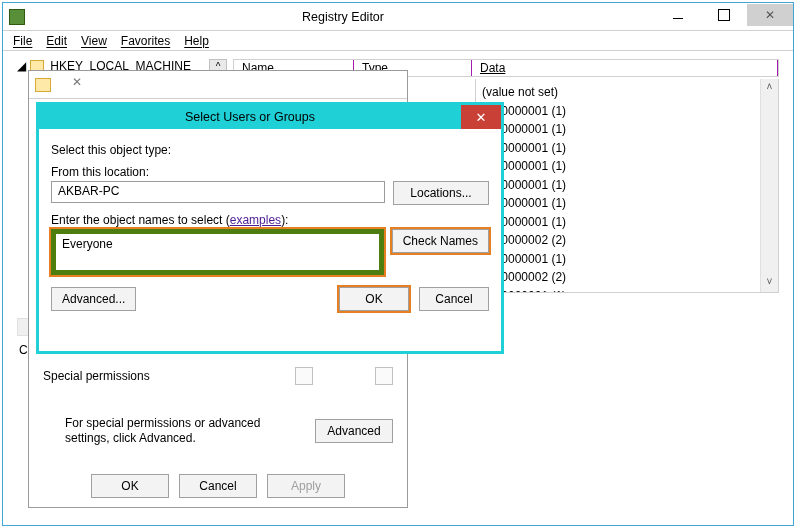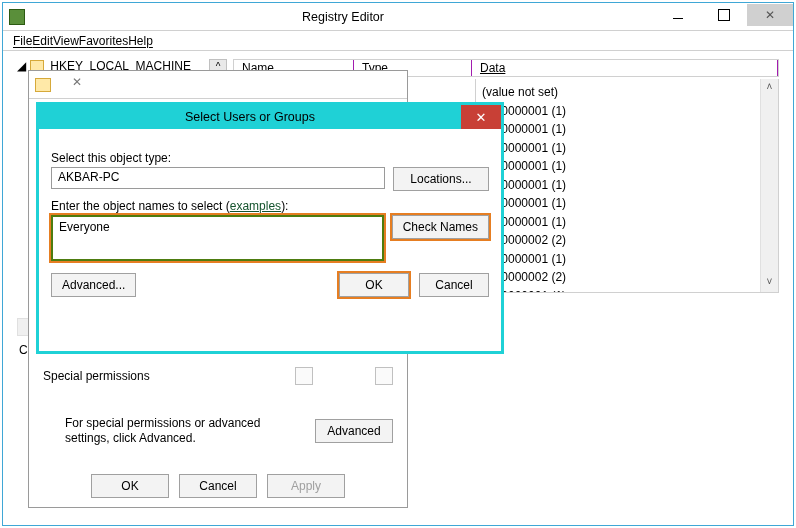--- a/index.html
+++ b/index.html
@@ -17,21 +17,21 @@
   }
   .app-icon { width: 16px; height: 16px; margin: 0 6px; background: #5a8f3a; border: 1px solid #2c5a12; display:inline-block; }
   .titlebar .title { flex:1; text-align:center; font-size:12.5px; color:#000; }
   .winctrls { display:flex; }
   .winbtn { width:46px; height:22px; margin-top:-3px; display:flex; align-items:center; justify-content:center; font-family:Arial; }
   .winbtn.min::after{content:"";display:block;width:10px;height:1px;background:#000;margin-top:6px;}
   .winbtn.max::after{content:"";display:block;width:10px;height:10px;border:1px solid #000;}
   .winbtn.close{background:#d0d0d0;}
   .winbtn.close::after{content:"\2715";font-size:12px;color:#555;}
 
-  .menubar { height:20px; padding:0 10px; display:flex; align-items:center; border-bottom:1px solid #d0d0d0; }
+  .menubar { height:20px; padding:0 10px; display:flex; gap:14px; align-items:center; border-bottom:1px solid #d0d0d0; }
   .menubar span { text-decoration: underline; text-underline-offset:2px; text-decoration-thickness:1px; }
 
   .client { position:absolute; left:0; top:50px; right:0; bottom:0; }
 
   .tree { position:absolute; left:14px; top:6px; width:210px; height:14px; color:#000; display:flex; align-items:center; }
   .tree .caret { margin-right:4px; }
   .tree-scrollup { position:absolute; left:206px; top:6px; width:18px; height:18px; background:#e9e9e9; border:1px solid #c0c0c0; text-align:center; line-height:14px; font-size:10px;}
 
   .list-header {
     position:absolute; left:230px; top:6px; right:14px; height:18px;
@@ -73,26 +73,26 @@
 
   
   .sel-dlg {
     position:absolute; left:36px; top:102px; width:468px; height:252px;
     border:3px solid #1fd1d6; background:#fff;
   }
   .sel-title{height:24px;background:#1fd1d6;color:#000;display:flex;align-items:center;}
   .sel-title .txt{flex:1;text-align:center;font-size:12.5px;}
   .sel-title .close{width:40px;height:24px;background:#c84036;color:#fff;display:flex;align-items:center;justify-content:center;font-size:13px;}
   .sel-body{padding:8px 12px 10px;}
-  .field-label{font-size:12px;margin-top:14px;}
+  .field-label{font-size:12px;margin-top:6px;}
   .field-row{display:flex;gap:8px;align-items:flex-start;margin-top:2px;}
   .textbox{flex:1;height:22px;border:1px solid #9a9a9a;padding:2px 6px;background:#fff;}
-  .bigbox{flex:1;height:46px;border:2px solid #4d7c0f;padding:3px 6px;background:#fff;}
+  .bigbox{flex:1;height:46px;border:5px solid #4d7c0f;padding:3px 6px;background:#fff;}
   .hl-orange{outline:2px solid #e67e22;}
-  .link{color:#14532d;text-decoration:underline;cursor:pointer;}
+  .link{color:#4c1d95;text-decoration:underline;cursor:pointer;}
   .sel-actions{display:flex;align-items:center;margin-top:12px;gap:10px;}
   .sel-actions .spacer{flex:1;}
 </style>
 </head>
 <body>
 <div class="stage">
 
 <div class="main-win">
   <div class="titlebar">
     <span class="app-icon"></span>
@@ -176,20 +176,21 @@
 </div>
 
 <div class="sel-dlg">
   <div class="sel-title">
     <span class="txt">Select Users or Groups</span>
     <span class="close">✕</span>
   </div>
   <div class="sel-body">
     <div class="field-label">Select this object type:</div>
 
+    <div class="field-label" style="margin-top:8px;">From this location:</div>
     <div class="field-row">
       <div class="textbox">AKBAR-PC</div>
       <span class="btn" style="min-width:96px;">Locations...</span>
     </div>
 
     <div class="field-label" style="margin-top:8px;">
       <span>Enter the object names to select (</span><span class="link">examples</span><span>):</span>
     </div>
     <div class="field-row">
       <div class="bigbox hl-orange">Everyone</div>

